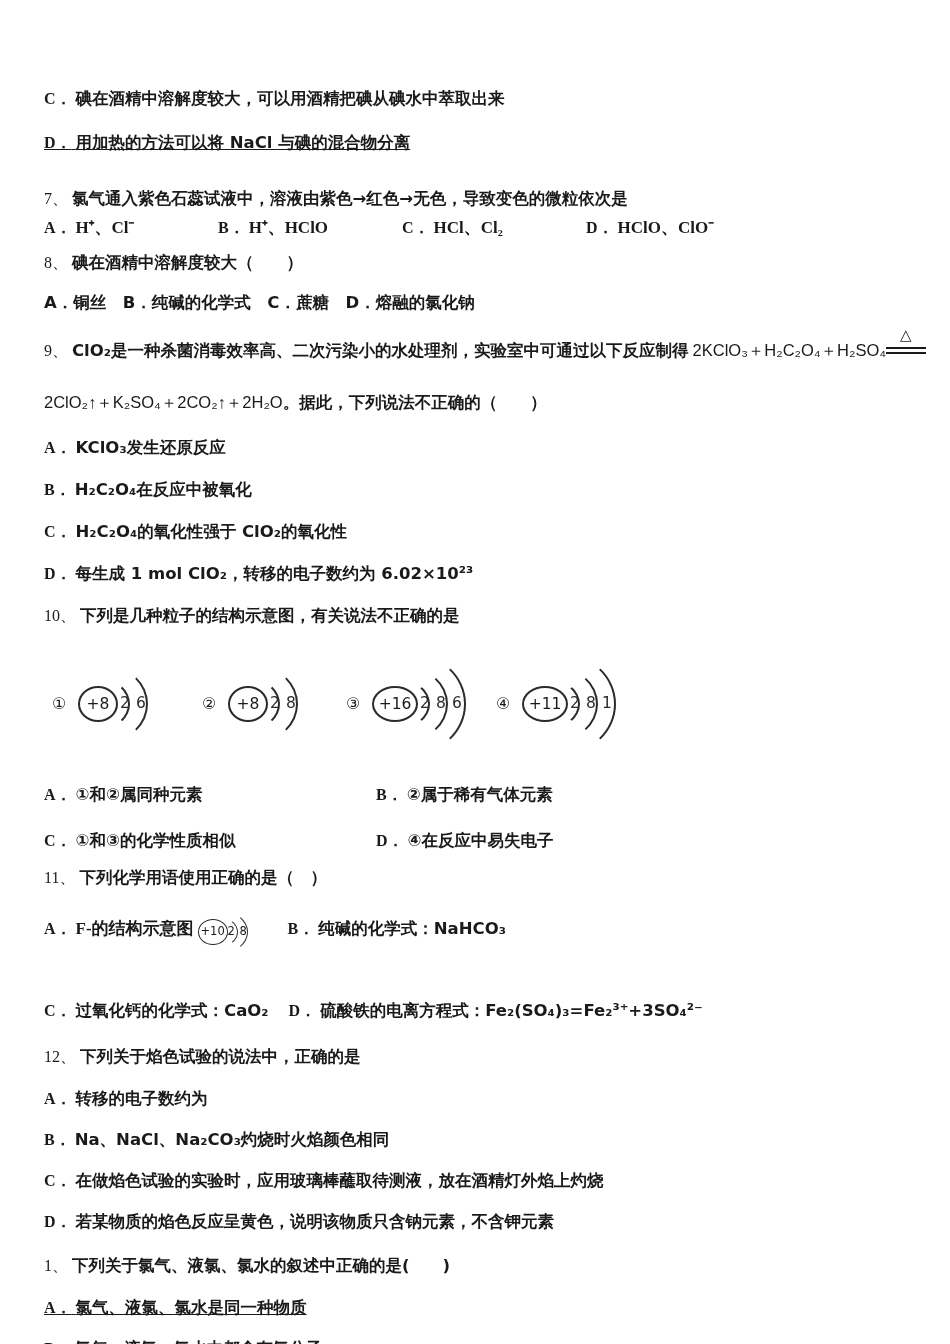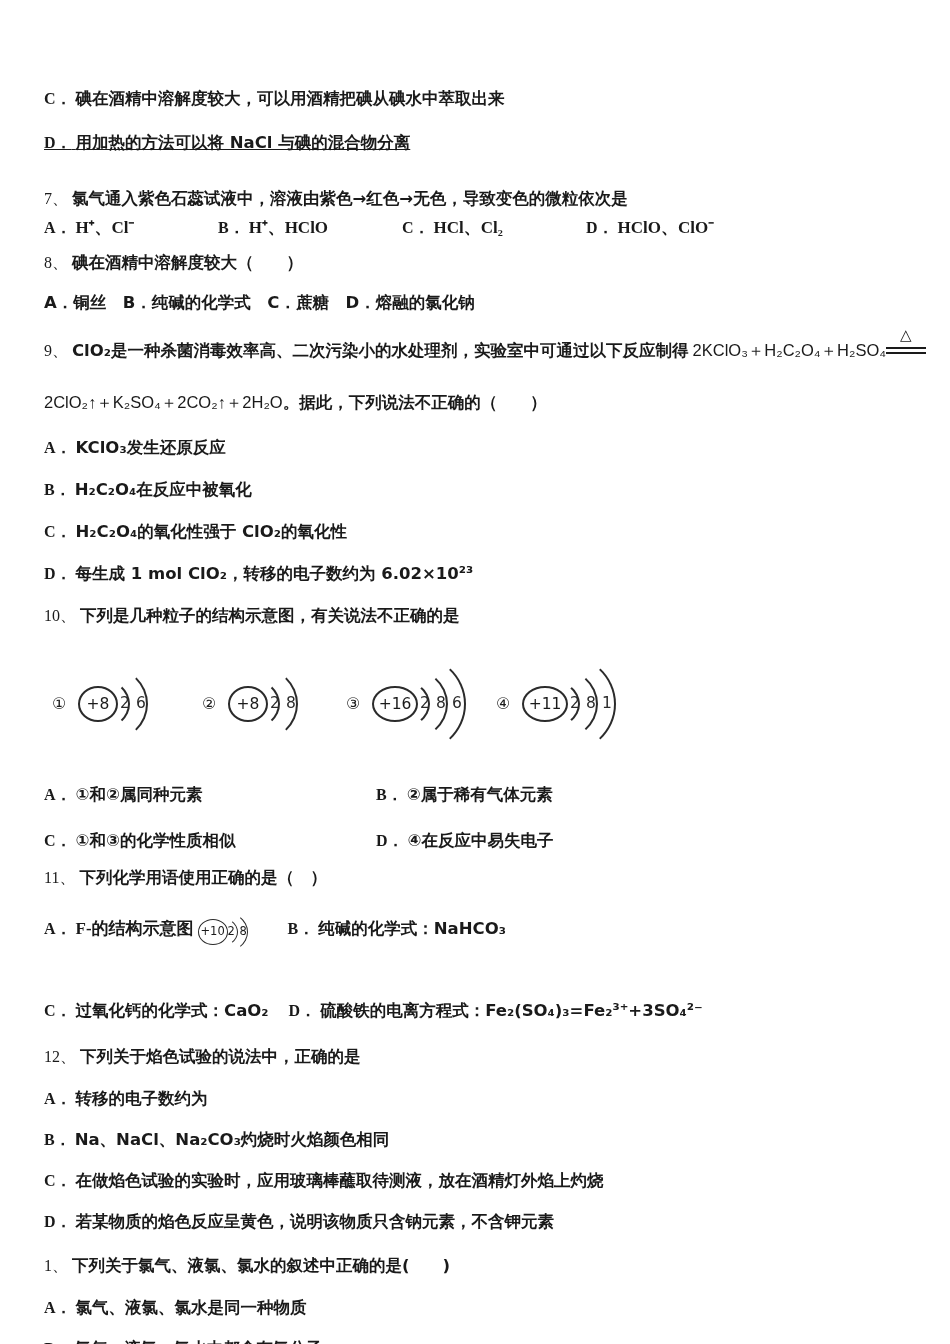--- a/index.html
+++ b/index.html
@@ -366,21 +366,21 @@
     </div>
     <div class="blk" style="top:1123px;">
       <span class="lbl">D．</span>
       <span class="cn">若某物质的焰色反应呈黄色，说明该物质只含钠元素，不含钾元素</span>
     </div>
 
     <div class="blk" style="top:1167px;">
       <span class="qnum" style="font-size:16px;">1、</span>
       <span class="cn">下列关于氯气、液氯、氯水的叙述中正确的是(　　)</span>
     </div>
-    <div class="blk" style="top:1209px;">
+    <div class="blk" style="top:1209px;text-decoration:underline;">
       <span class="lbl">A．</span>
       <span class="cn">氯气、液氯、氯水是同一种物质</span>
     </div>
     <div class="blk" style="top:1250px;">
       <span class="lbl">B．</span>
       <span class="cn">氯气、液氯、氯水中都含有氯分子</span>
     </div>
 
   </div>
 </div>

